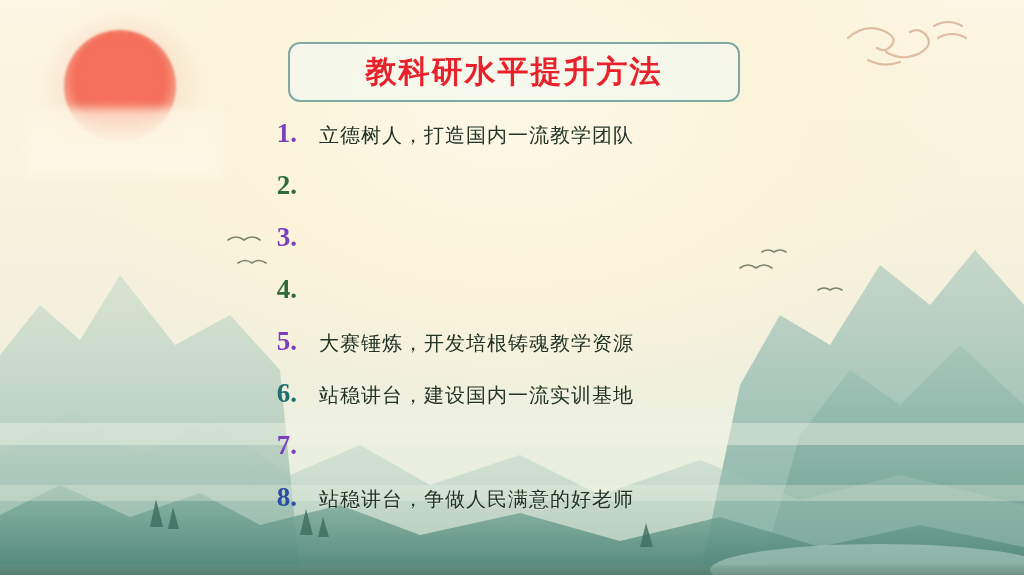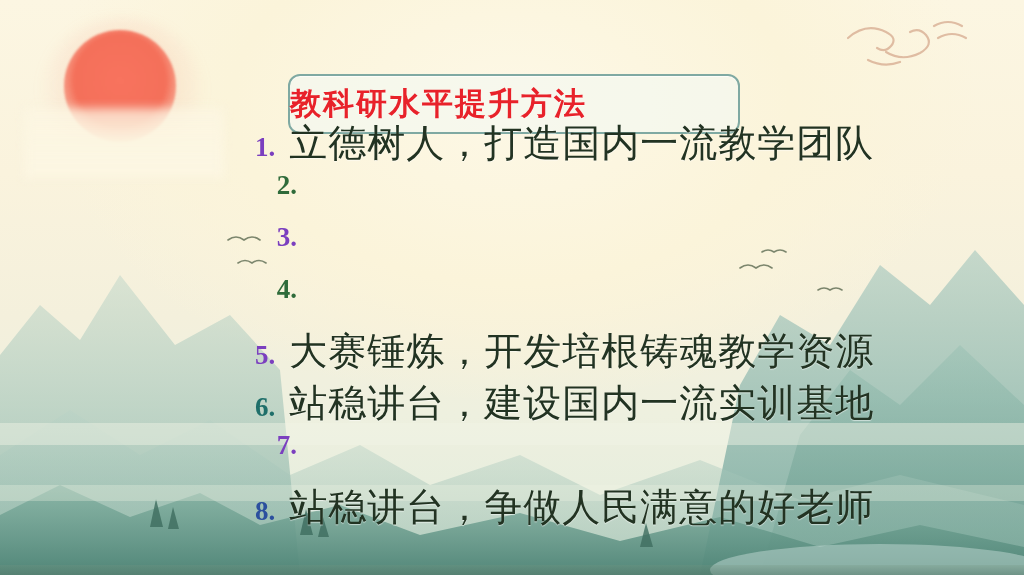--- a/index.html
+++ b/index.html
@@ -88,22 +88,21 @@
     left: 288px;
     top: 42px;
     width: 448px;
     height: 56px;
     border: 2px solid #7fa9a2;
     border-radius: 12px;
     background: rgba(244,248,240,0.72);
     box-shadow: 0 1px 0 rgba(255,255,255,0.7) inset;
     display: flex;
     align-items: center;
-    justify-content: flex-start;
-    margin-top: 32px;
+    justify-content: center;
   }
   .title-text {
     color: #e8222a;
     font-size: 31px;
     font-weight: bold;
     letter-spacing: 2px;
     font-family: "DejaVu Serif", "Liberation Serif", serif;
     text-shadow: 0 1px 1px rgba(255,255,255,0.6);
   }
 
@@ -125,26 +124,27 @@
     padding-right: 14px;
     font-size: 27px;
     font-weight: bold;
     font-family: "Liberation Serif", serif;
   }
   .num.c-purple { color: #7b3fbf; }
   .num.c-green  { color: #2f6b3a; }
   .num.c-teal   { color: #1f6f6a; }
   .num.c-blue   { color: #2b4f9e; }
   .text {
-    font-size: 38px;
+    font-size: 20px;
     color: #223322;
     letter-spacing: 1px;
     font-family: "DejaVu Serif", "Liberation Serif", serif;
     text-shadow: 0 1px 1px rgba(255,255,255,0.55);
     white-space: nowrap;
+    margin-left: 8px;
   }
 </style>
 </head>
 <body>
 
 <div class="slide">
 
   <div class="sun-glow"></div>
   <div class="sun"></div>
   <div class="sun-mask"></div>

